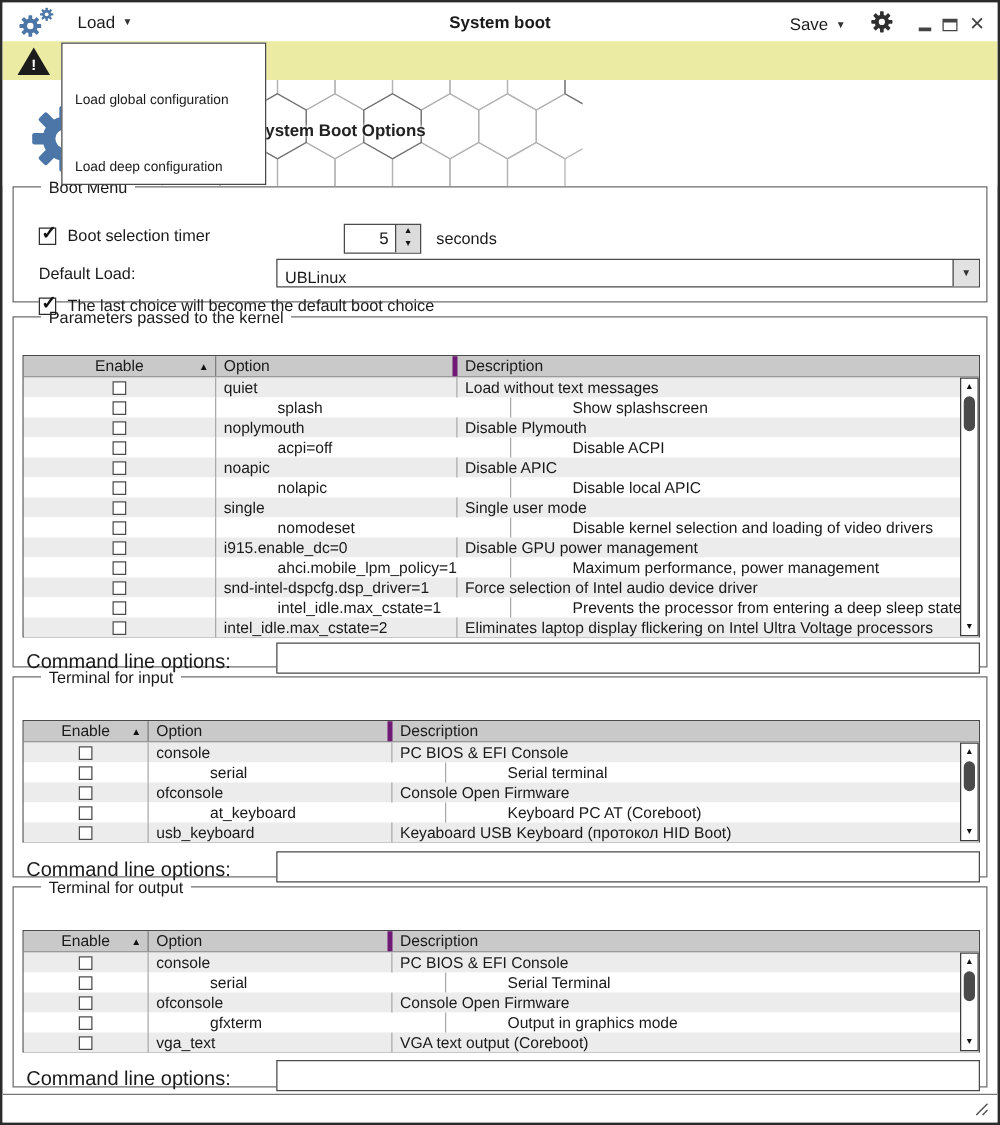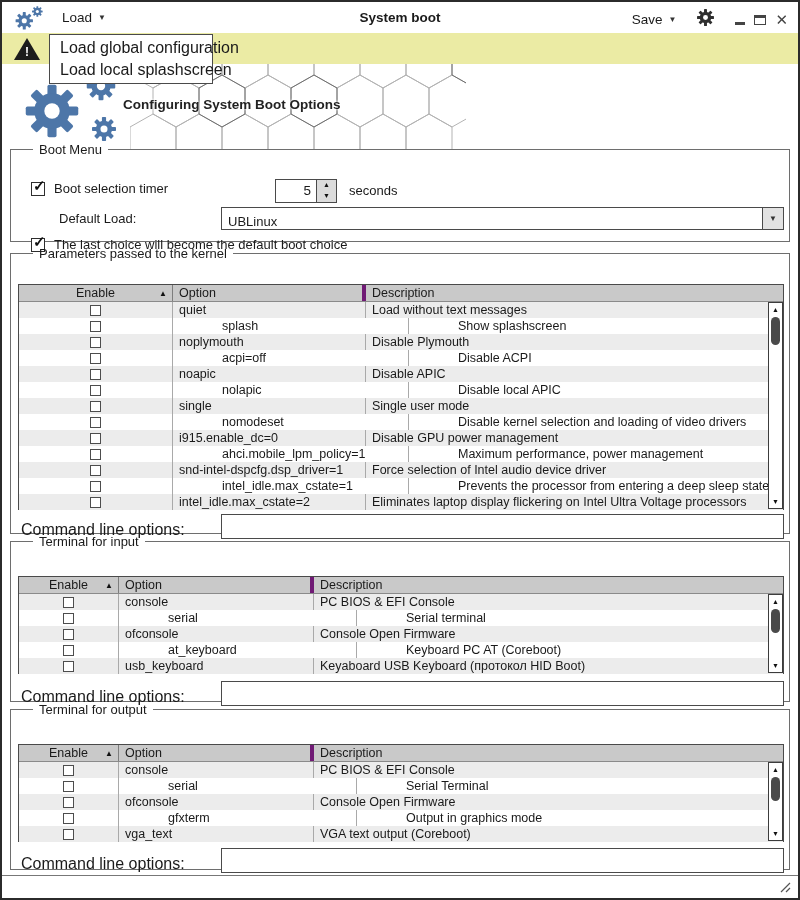--- a/index.html
+++ b/index.html
@@ -23,21 +23,21 @@
   .mb-title { position:absolute; left:0; right:0; text-align:center; font-weight:bold; font-size:13.5px; pointer-events:none; }
   .mb-right { margin-left:auto; display:flex; align-items:flex-end; gap:20px; position:relative; z-index:2; }
   .settings-gear { width:19px; height:19px; }
   .winctl { display:flex; align-items:center; gap:9px; }
   .ic-min { width:10px; height:3px; background:#444; margin-top:7px; }
   .ic-max { width:12px; height:10px; border:1.5px solid #444; border-top:3px solid #444; background:#fff; }
   .ic-close { font-size:15px; color:#444; line-height:1; }
 
   
   .dropdown { position:absolute; left:47px; top:32px; width:164px; background:#fff; border:1px solid #4a4a4a; z-index:50; padding:2px 0; }
-  .dropdown .mi { font-size:16px; padding:2px 10px; line-height:18px; white-space:nowrap; }
+  .dropdown .mi { font-size:11px; padding:2px 10px; line-height:18px; white-space:nowrap;margin-top:32px; }
 
   
   .banner { position:absolute; left:0; top:31px; right:0; height:31px; background:#ebeba4; display:flex; align-items:center; padding:0 12px; }
   .warn { position:relative; width:26px; height:22px; margin-right:9px; }
   .wtri { display:block; width:0; height:0; border-left:13px solid transparent; border-right:13px solid transparent; border-bottom:22px solid #1c1c1c; }
   .wmark { position:absolute; left:0; right:0; bottom:1px; text-align:center; color:#fff; font-size:12px; font-weight:bold; font-style:normal; }
   .banner-text { font-size:13px; font-weight:bold; }
 
   
   .hero { position:absolute; left:0; top:62px; right:0; height:85px; background:#fff; overflow:hidden; }
@@ -198,40 +198,40 @@
     <svg class="hero-gears" width="110" height="80" viewBox="0 0 110 80" style="color:#4d76a8">
       <use href="#gearg" transform="translate(36,44) scale(1.75)"></use>
       <use href="#gearg" transform="translate(85,19) scale(0.95)"></use>
       <use href="#gearg" transform="translate(88,62) scale(0.8)"></use>
     </svg>
     <div class="hero-title">Configuring System Boot Options</div>
   </div>
 
   <div class="dropdown">
     <div class="mi">Load global configuration</div>
-    <div class="mi">Load local splashscreen</div>
+    <div class="mi">Load deep configuration</div>
   </div>
 
   <fieldset class="fs-boot">
     <legend>Boot Menu</legend>
     <div class="bm-row" style="left:20px; top:24px;">
       <span class="cbx">
           <span class="tick">✓</span>
         </span>
       <span class="cbx-label">Boot selection timer</span>
     </div>
     <div class="spinner">
       <div class="spin-val">5</div>
       <div class="spin-btns">
         <div class="spin-btn">▲</div>
         <div class="spin-btn">▼</div>
       </div>
     </div>
     <div class="seconds-label">seconds</div>
-    <div class="bm-row" style="left:20px; top:54px;margin-left:28px;">
+    <div class="bm-row" style="left:20px; top:54px;">
       <span class="plain-label">Default Load:</span>
     </div>
     <div class="combo">
       <span class="combo-val">UBLinux</span>
       <span class="combo-btn">
           <span class="dd-arrow">▼</span>
         </span>
     </div>
     <div class="bm-row" style="left:20px; top:80px;">
       <span class="cbx">

